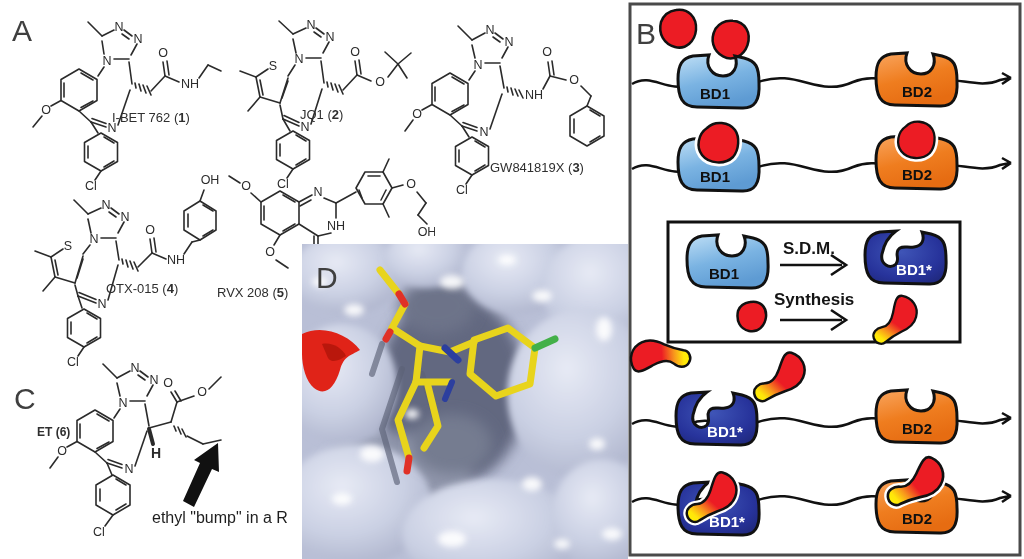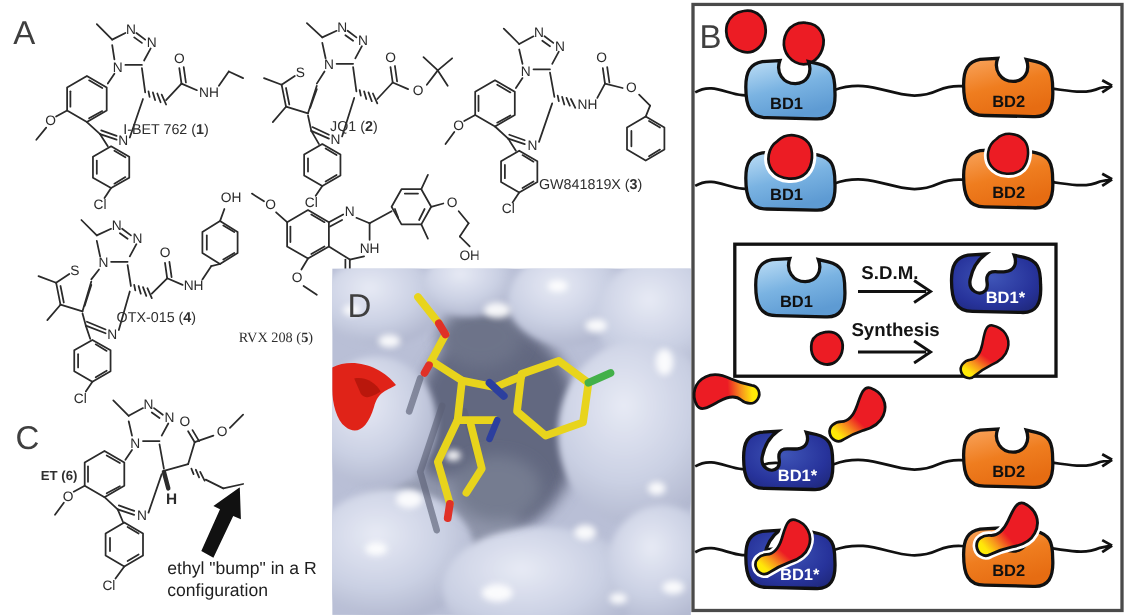--- a/index.html
+++ b/index.html
@@ -270,21 +270,21 @@
       <line x1="157" y1="50" x2="154" y2="42"></line>
     <line x1="178" y1="24" x2="184" y2="11"></line>
     <line x1="178" y1="56" x2="184" y2="69"></line>
     <line x1="187" y1="40" x2="198" y2="37"></line>
     <text x="206" y="40">O</text>
     <line x1="212" y1="44" x2="221" y2="55"></line>
     <line x1="221" y1="55" x2="213" y2="67"></line>
     <line x1="213" y1="67" x2="222" y2="76"></line>
     <text x="222" y="88">OH</text>
   </svg>
-  <div class="abs cmpd" style="left:217px;top:299px;font-family:Liberation Serif, serif;">
+  <div class="abs cmpd" style="left:217px;top:285px;">
     <span>RVX 208 (</span><b>5</b><span>)</span>
   </div>
 
   <svg class="abs mol" style="left:25px;top:350px;" width="280" height="200" viewBox="0 0 280 200">
     <line x1="78" y1="14" x2="92" y2="28"></line>
     <line x1="92" y1="28" x2="105" y2="21"></line>
     <line x1="115" y1="21" x2="123" y2="27"></line>
       <line x1="113" y1="25" x2="120" y2="30"></line>
     <line x1="128" y1="35" x2="122" y2="46"></line>
     <line x1="120" y1="51" x2="105" y2="51"></line>
@@ -331,21 +331,20 @@
   </svg>
   <div class="abs cmpd bold" style="left:37px;top:425px;">
     <span>ET (</span><b>6</b><span>)</span>
   </div>
 
   <svg class="abs" style="left:182px;top:443px;" width="42" height="66" viewBox="0 0 42 66">
     <polygon points="36,0 12,17 18,20 1,58 12,64 30,26 37,29" fill="#111"></polygon>
   </svg>
   <div class="abs annot" style="left:152px;top:508px;">
     <div>ethyl "bump" in a R</div>
-    <div>configuration</div>
   </div>
 
   <svg class="abs" style="left:302px;top:244px;z-index:5;" width="326" height="315" viewBox="0 0 326 315">
     <defs>
       <radialGradient id="lump" cx="40%" cy="35%" r="75%">
         <stop offset="0%" stop-color="#e7eaf5"></stop>
           <stop offset="55%" stop-color="#cad0e3"></stop>
           <stop offset="100%" stop-color="#a9afc8"></stop>
       </radialGradient>
       <filter id="soft" x="-60%" y="-60%" width="220%" height="220%">

